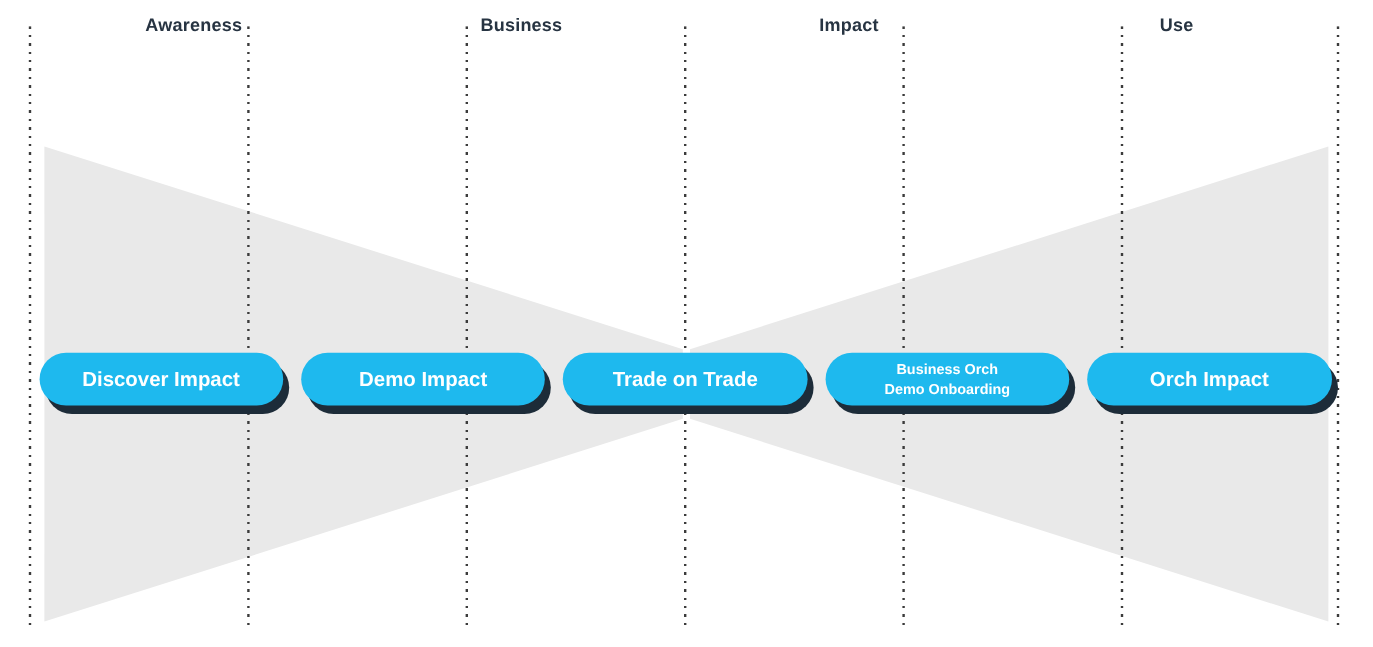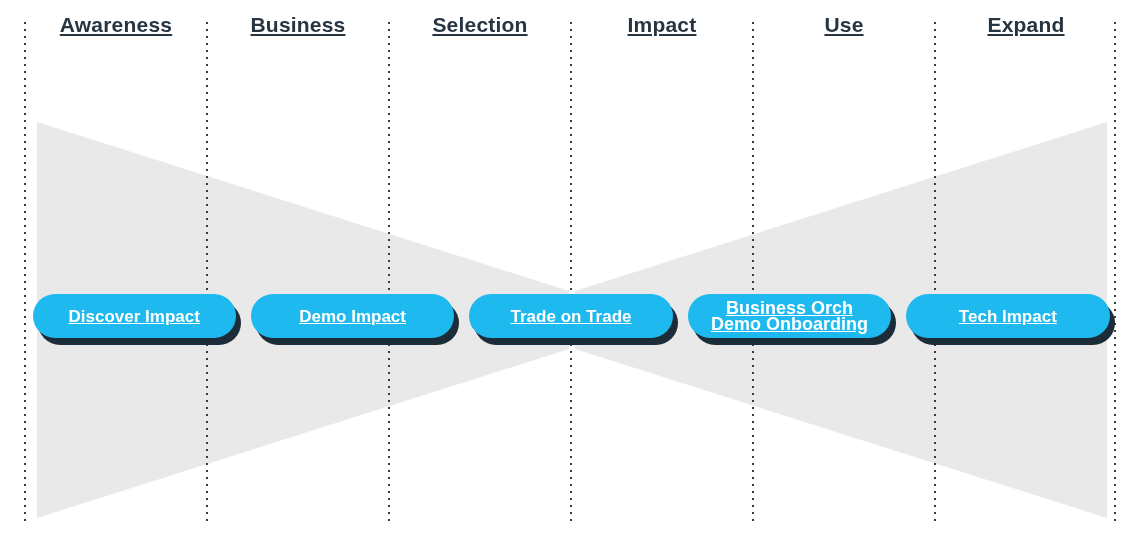--- a/index.html
+++ b/index.html
@@ -29,25 +29,24 @@
 
   .header-row{
     position:absolute;
     left:25px;top:13px;
     width:1092px;
     display:flex;
   }
   .header-cell{
     flex:1 1 0;
     text-align:center;
-    font-size:21px;
+    font-size:15px;
     font-weight:700;
     color:var(--stage_label,#273442);
     letter-spacing:.2px;
-    text-decoration:underline;
   }
 
   .pill-row{
     position:absolute;
     left:25px;top:294px;
     width:1092px;
     display:flex;
   }
   .pill-cell{
     flex:1 1 0;
@@ -62,24 +61,23 @@
     box-shadow:5px 7px 0 var(--pill_shadow,#1d2c39);
     display:flex;
     flex-direction:column;
     align-items:center;
     justify-content:center;
     color:var(--pill_text,#ffffff);
     font-weight:700;
     font-size:17px;
     line-height:19px;
     text-align:center;
-    text-decoration:underline;
   }
   .pill.two-line{
-    font-size:18px;
+    font-size:12px;
     line-height:16px;
   }
 </style>
 </head>
 <body>
 
 <div class="canvas">
 
   <svg class="funnel-svg" width="1144" height="539" viewBox="0 0 1144 539">
     <polygon points="37,122 569,291 569,349 37,518"></polygon>
@@ -90,24 +88,22 @@
   <div class="vline" style="left:206px"></div>
   <div class="vline" style="left:388px"></div>
   <div class="vline" style="left:570px"></div>
   <div class="vline" style="left:752px"></div>
   <div class="vline" style="left:934px"></div>
   <div class="vline" style="left:1114px"></div>
 
   <div class="header-row">
     <div class="header-cell">Awareness</div>
     <div class="header-cell">Business</div>
-    <div class="header-cell">Selection</div>
     <div class="header-cell">Impact</div>
     <div class="header-cell">Use</div>
-    <div class="header-cell">Expand</div>
   </div>
 
   <div class="pill-row">
     <div class="pill-cell">
       <div class="pill">
         <span>Discover Impact</span>
       </div>
     </div>
     <div class="pill-cell">
       <div class="pill">
@@ -120,18 +116,18 @@
       </div>
     </div>
     <div class="pill-cell">
       <div class="pill two-line">
         <span>Business Orch</span>
         <span>Demo Onboarding</span>
       </div>
     </div>
     <div class="pill-cell">
       <div class="pill">
-        <span>Tech Impact</span>
+        <span>Orch Impact</span>
       </div>
     </div>
   </div>
 
 </div>
 
 </body></html>

